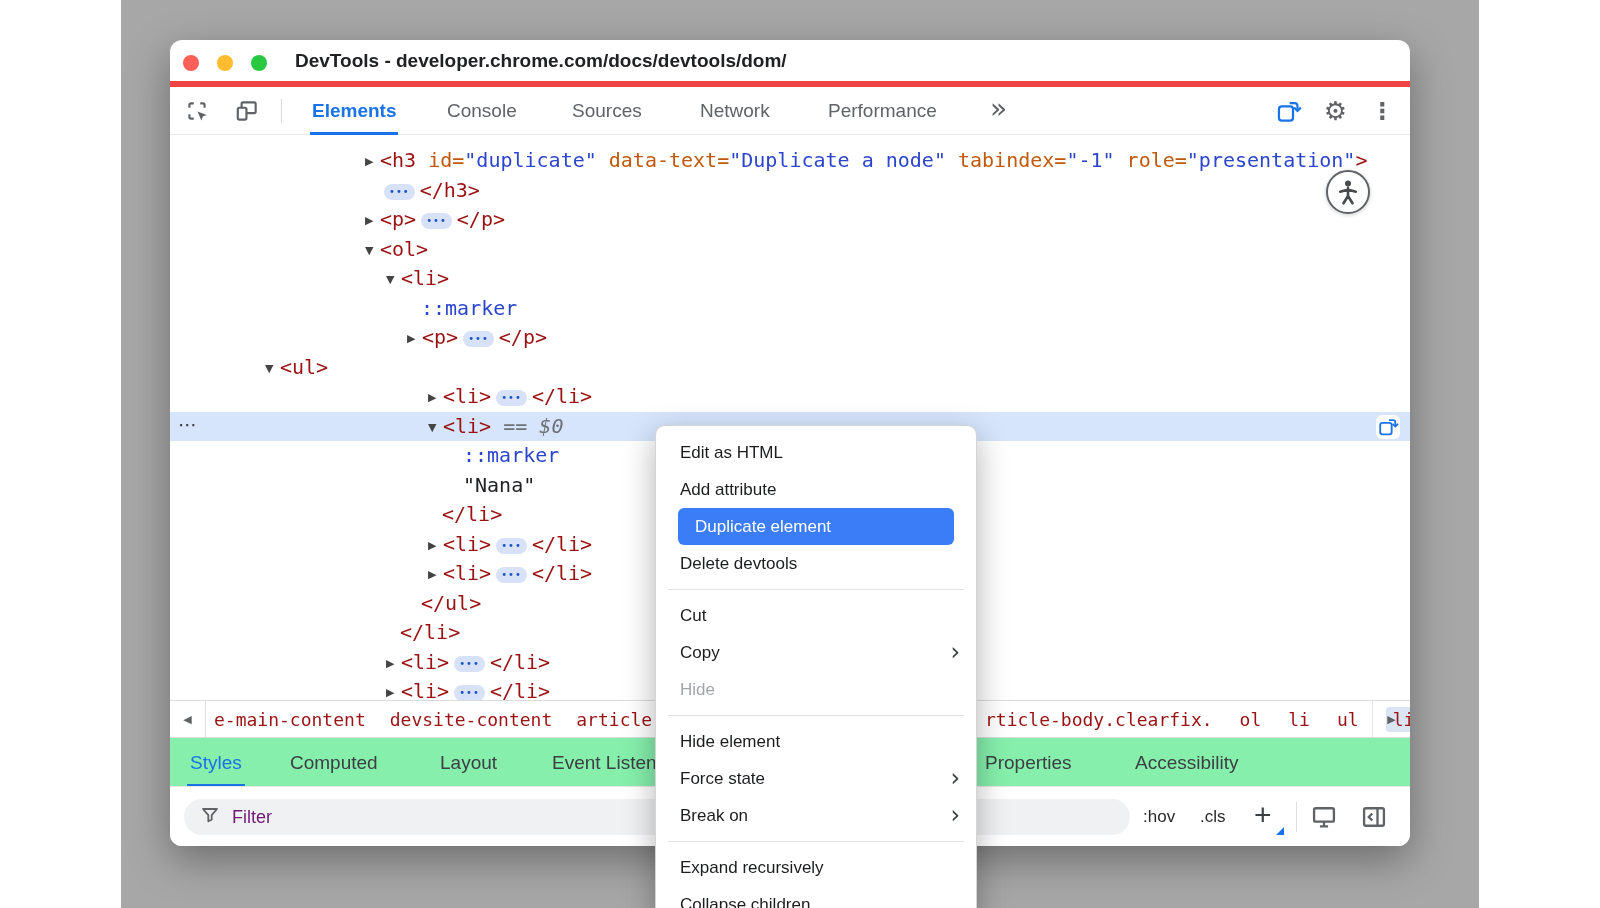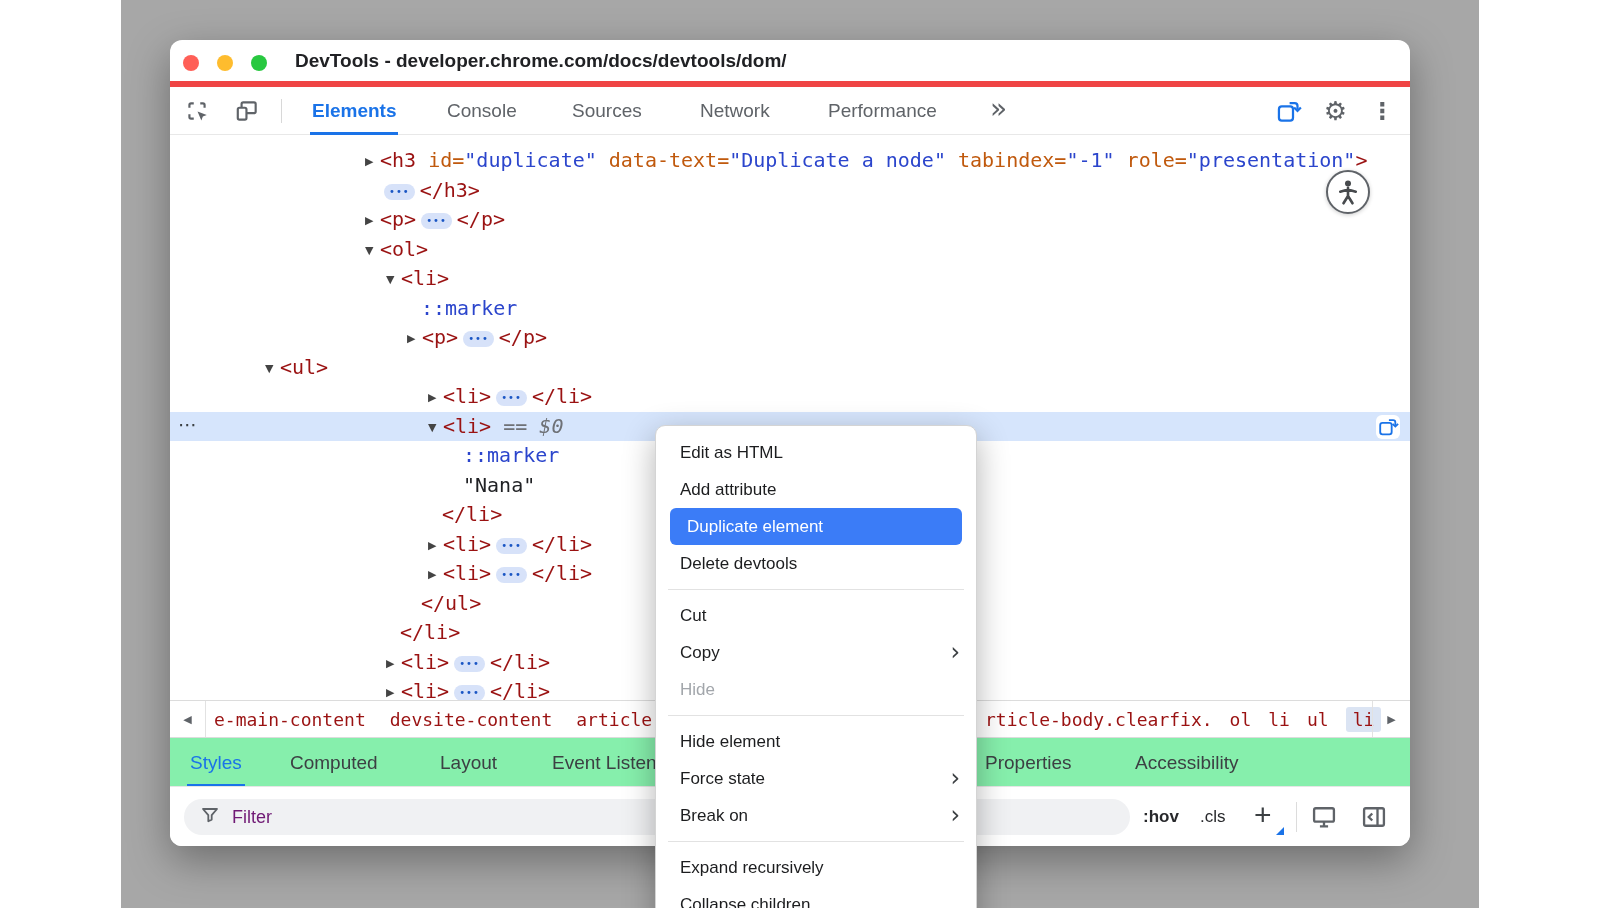--- a/index.html
+++ b/index.html
@@ -53,48 +53,48 @@
 
   
   .crumbbar{position:relative;height:37px;border-top:1px solid #dcdcdc;background:#fff;
             font-family:"DejaVu Sans Mono",monospace;font-size:18px;color:#9a1212;}
   .crumb-scroll{position:absolute;top:0;height:100%;display:flex;align-items:center;justify-content:center;
                 color:#5f6368;font-size:11px;font-family:"DejaVu Sans",sans-serif;}
   .crumb-scroll.left{left:0;width:36px;border-right:1px solid #e2e2e2;}
   .crumb-scroll.right{right:0;width:38px;border-left:1px solid #e2e2e2;}
   .crumb-group{position:absolute;top:0;height:100%;display:flex;align-items:center;gap:24px;white-space:nowrap;}
   .crumb-group.leftg{left:44px;}
-  .crumb-group.rightg{left:815px;gap:17px;}
+  .crumb-group.rightg{left:815px;gap:27px;}
   .crumb.selected{background:#dbe4f3;border-radius:3px;padding:2px 7px;}
 
   
   .sbtabs{position:relative;height:49px;border-top:1px solid #dcdcdc;font-size:19px;color:#3c4043;background:#86efac;}
   .sbtab{position:absolute;top:0;height:49px;line-height:49px;}
   .sbtab.active{color:#1a73e8;}
   .sbtab.active::after{content:"";position:absolute;left:-3px;right:-3px;bottom:0;height:3px;background:#1a73e8;}
 
   
   .stoolbar{position:relative;height:60px;border-top:1px solid #e6e6e6;background:#fff;}
   .filter-pill{position:absolute;left:14px;top:12px;width:946px;height:36px;background:#f0f1f3;border-radius:18px;
                display:flex;align-items:center;padding-left:16px;gap:12px;}
   .filter-text{font-size:18px;color:#701a75;}
   .hovcls{position:absolute;top:0;height:60px;line-height:60px;font-size:17px;color:#28292c;}
-  .hov{left:973px;font-weight:bold;} .cls{left:1030px;}
+  .hov{left:973px;} .cls{left:1030px;}
   .plusbtn{position:absolute;left:1084px;top:0;height:60px;line-height:56px;font-size:30px;color:#3c4043;font-weight:normal;}
   .plus-corner{position:absolute;left:1106px;top:40px;width:0;height:0;border-left:8px solid transparent;border-bottom:8px solid #1a73e8;}
   .st-sep{position:absolute;left:1126px;top:15px;width:1px;height:30px;background:#dcdcdc;}
   .st-icon{position:absolute;top:16px;width:28px;height:28px;}
   .st-icon.one{left:1140px;} .st-icon.two{left:1190px;}
 
   
   .ctxmenu{position:absolute;left:655px;top:425px;width:322px;background:#ffffff;border-radius:10px;
            border:1px solid #d4d4d4;box-shadow:0 10px 32px rgba(0,0,0,.30);padding:8px 0 14px;z-index:50;
            font-size:17px;color:#1c1d1f;}
   .menu-item{position:relative;height:37px;line-height:37px;padding:0 24px;white-space:nowrap;}
-  .menu-item.highlighted{background:#3b7cf7;color:#fff;border-radius:6px;margin:0 14px;padding:0 17px;}
+  .menu-item.highlighted{background:#3b7cf7;color:#fff;border-radius:6px;margin:0 22px;padding:0 17px;}
   .menu-item.disabled{color:#a2a6ab;}
   .menu-chevron{position:absolute;right:16px;top:1px;font-size:24px;color:#3c4043;line-height:35px;font-family:"DejaVu Sans",sans-serif;}
   .menu-divider{height:1px;background:#e2e2e2;margin:7px 12px;}
 </style>
 </head>
 <body>
 
 <div class="stage">
   <div class="backdrop"></div>
 

